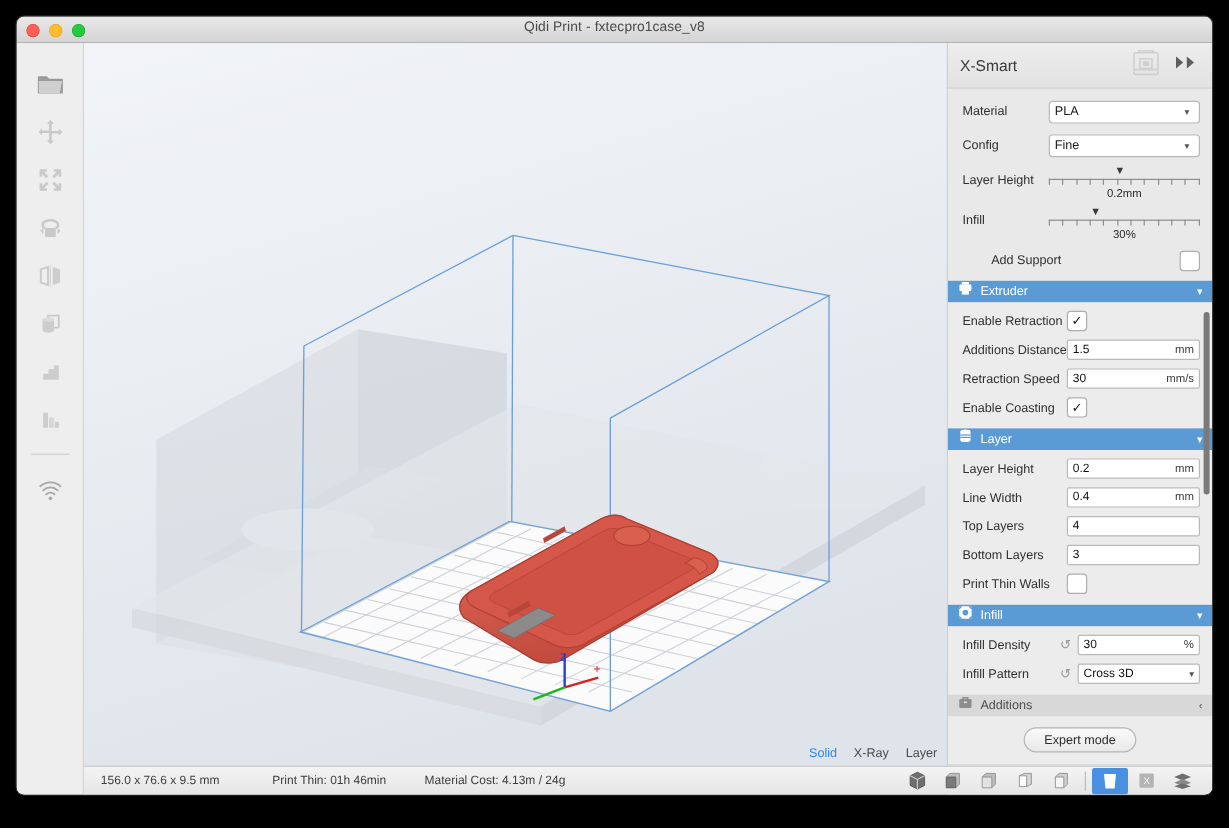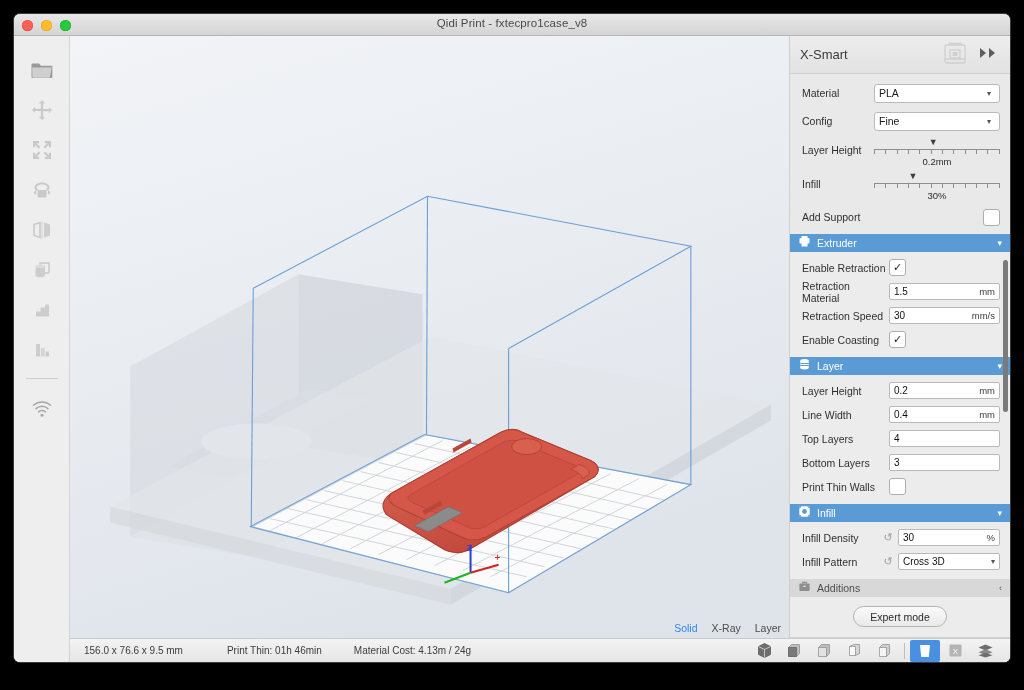--- a/index.html
+++ b/index.html
@@ -77,21 +77,21 @@
   .srow{ display:flex; align-items:flex-start; margin-bottom:2px; }
   .srow .lbl{ padding-top:6px; }
   .sliderwrap{ flex:1; position:relative; height:32px; }
   .handle{ position:absolute; top:0; font-size:9px; color:#3a3a3a; transform:translateX(-50%); line-height:9px;}
   .track{ position:absolute; top:11px; left:0; right:0; height:9px; }
   .track .line{ position:absolute; top:0; left:0; right:0; height:1px; background:#8d8d8d; }
   .tick{ position:absolute; top:0; width:1px; height:5px; background:#8d8d8d; }
   .svalue{ position:absolute; top:18px; left:0; right:0; text-align:center;
     font-size:9.5px; color:#2b2b2b; }
 
-  .chkrow{ display:flex; align-items:center; height:22px; }
+  .chkrow{ display:flex; align-items:center; height:22px;margin-left:24px; }
   .chk{ width:17px; height:17px; background:#fff; border:1px solid #aeaeae; border-radius:3px;
     display:flex; align-items:center; justify-content:center; font-size:11px; color:#222; }
   .chkright{ margin-left:auto; }
 
   
   .ghead{ height:19px; background:#5b9bd5; display:flex; align-items:center;
     padding:0 8px 0 8px; color:#fff; }
   .ghead .gt{ font-size:10.5px; margin-left:6px; flex:1; }
   .ghead .gc{ font-size:9px; opacity:.95; }
   .ghead.inactive{ background:#d8d8d8; color:#4d4d4d; }
@@ -419,21 +419,21 @@
           </span>
           <span class="gt">Extruder</span>
           <span class="gc">▾</span>
         </div>
         <div class="gbody">
           <div class="frow">
             <div class="lbl">Enable Retraction</div>
             <div class="chk">✓</div>
           </div>
           <div class="frow">
-            <div class="lbl">Retraction Material</div>
+            <div class="lbl">Additions Distance</div>
             <div class="inp">
               <span>1.5</span>
               <span class="unit">mm</span>
             </div>
           </div>
           <div class="frow">
             <div class="lbl">Retraction Speed</div>
             <div class="inp">
               <span>30</span>
               <span class="unit">mm/s</span>

